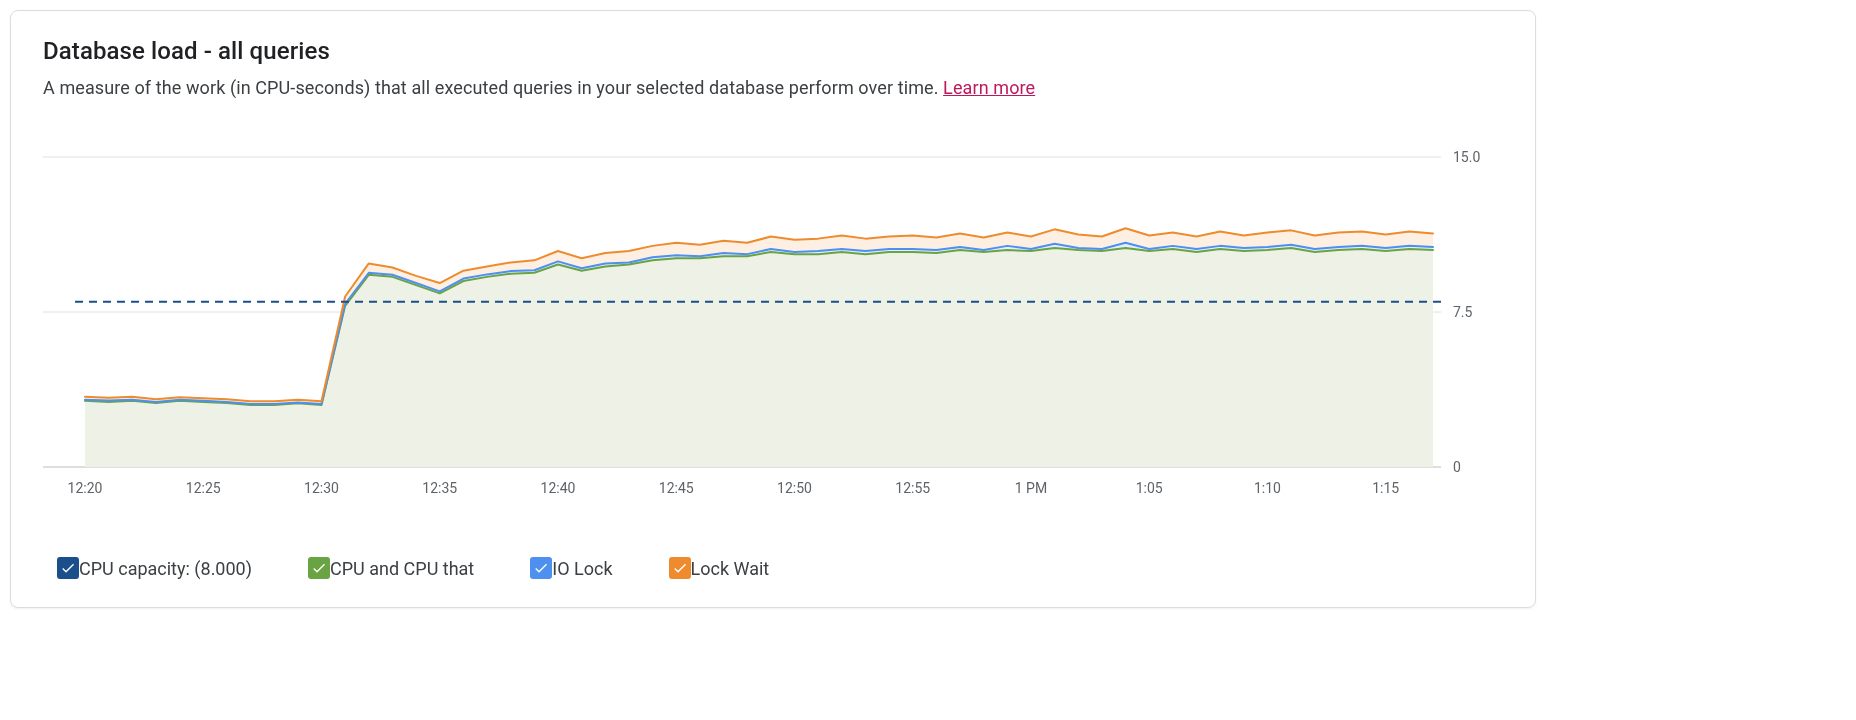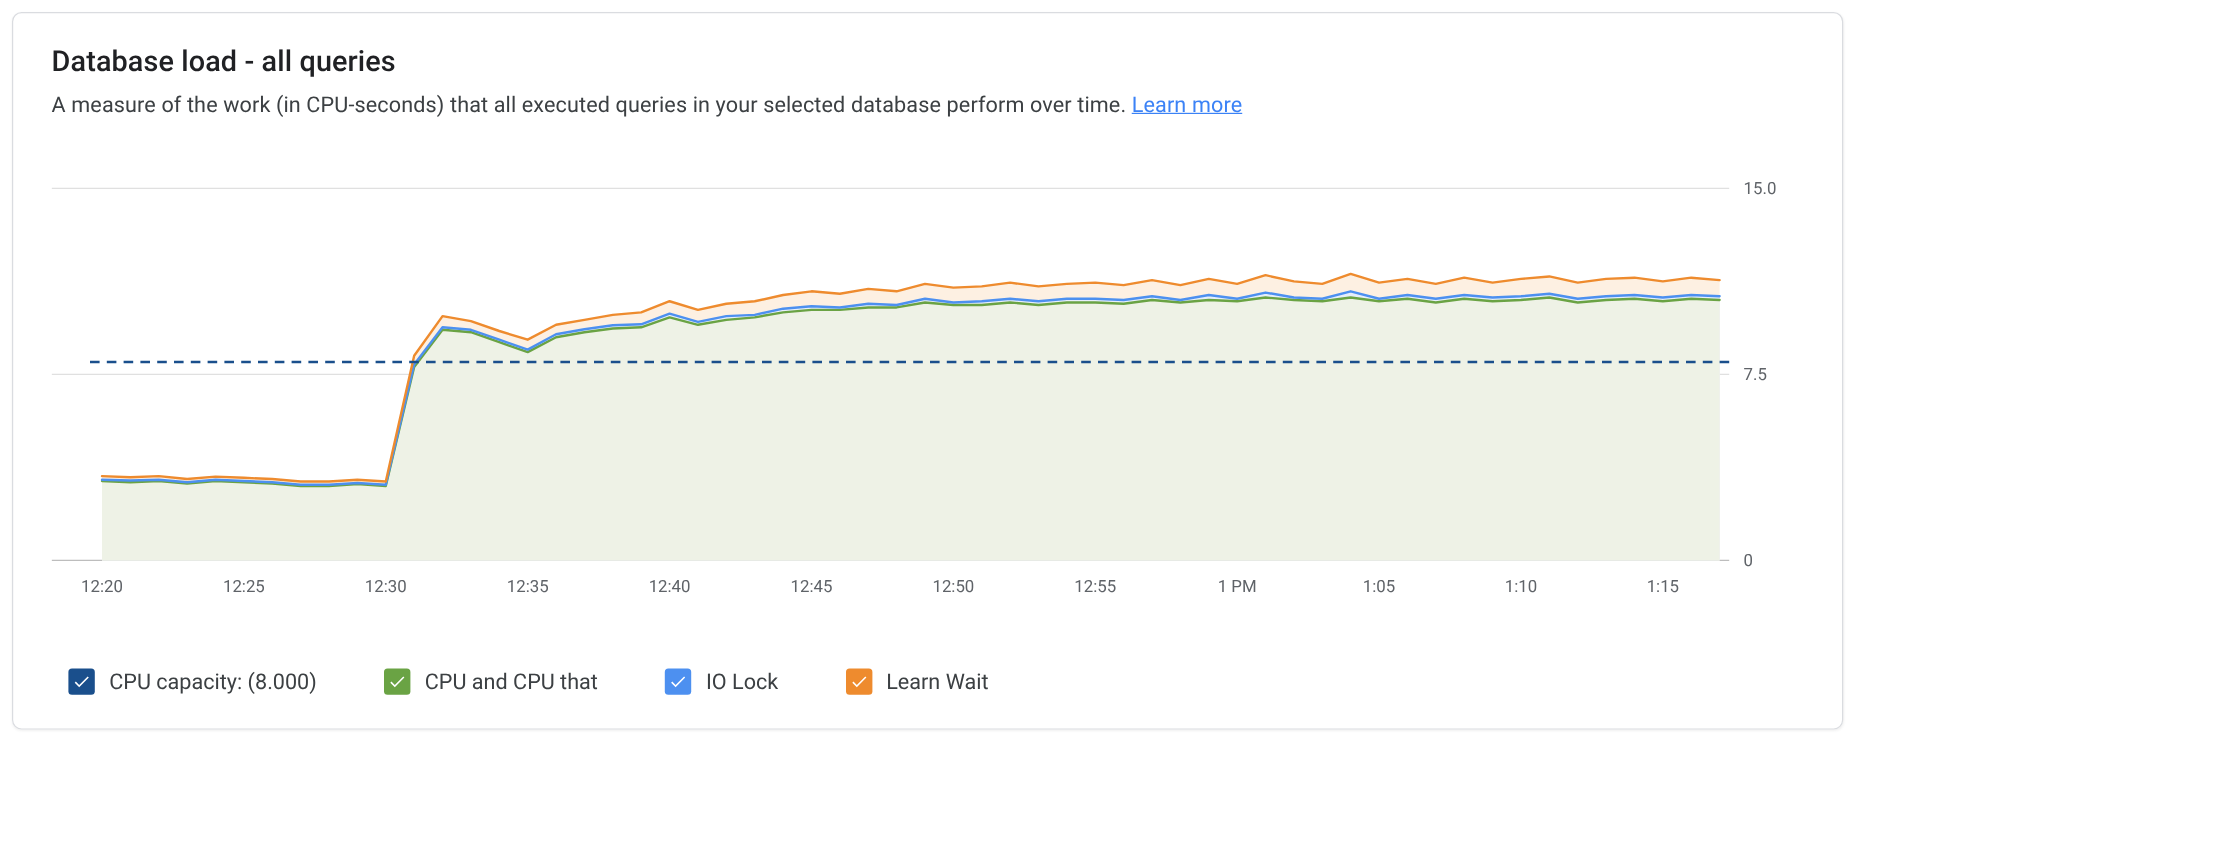--- a/index.html
+++ b/index.html
@@ -28,21 +28,21 @@
     padding-top: 26px;
     padding-bottom: 12px;
   }
   .subtitle {
     font-size: 18px;
     color: #3c4043;
     letter-spacing: .1px;
     padding-bottom: 8px;
   }
   .subtitle a.learn {
-    color: #3b82f6;
+    color: #be185d;
     text-decoration: underline;
   }
   .chart-outer {
     position: absolute;
     left: 32px;
     right: 32px;
     top: 140px;
     bottom: 104px;
   }
   svg { display: block; }
@@ -52,21 +52,20 @@
     bottom: 28px;
     display: flex;
     gap: 56px;
     align-items: center;
     font-size: 18px;
     color: #3c4043;
   }
   .legend-item {
     display: flex;
     align-items: flex-end;
-    gap: 12px;
     cursor: pointer;
     user-select: none;
   }
   .cb {
     width: 22px; height: 22px;
     border-radius: 3px;
     display: inline-flex;
     align-items: center;
     justify-content: center;
     box-sizing: border-box;
@@ -138,17 +137,17 @@
           </svg>
       </span>
       <span>IO Lock</span>
     </div>
     <div class="legend-item">
       <span class="cb" style="background:#ee8b2e">
         <svg viewBox="0 0 24 24">
             <path fill="#fff" d="M9 16.2 4.8 12l-1.4 1.4L9 19 21 7l-1.4-1.4z"></path>
           </svg>
       </span>
-      <span>Learn Wait</span>
+      <span>Lock Wait</span>
     </div>
   </div>
 
 </div>
 
 </body></html>

